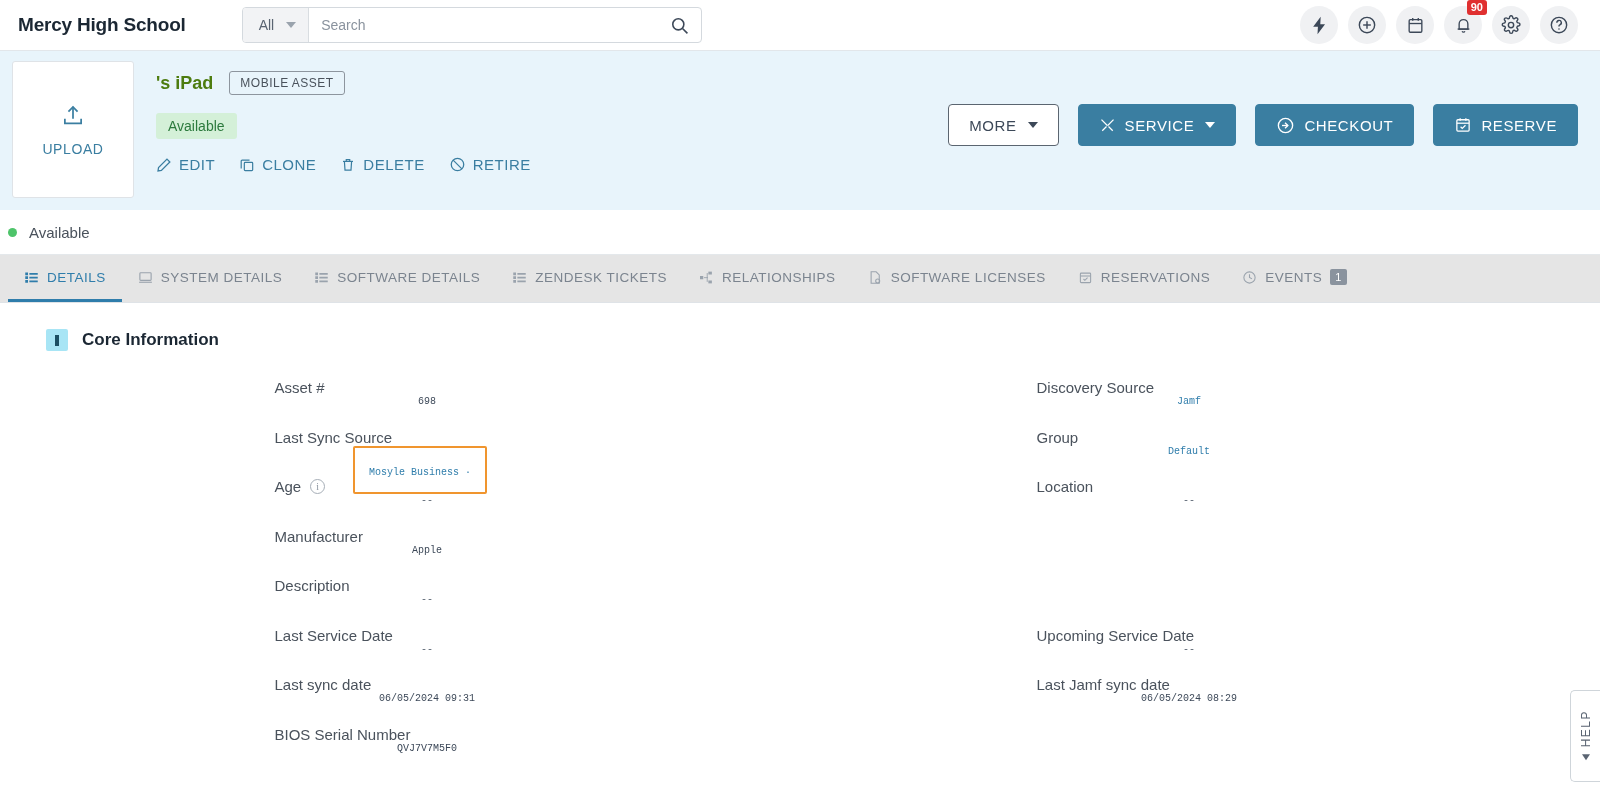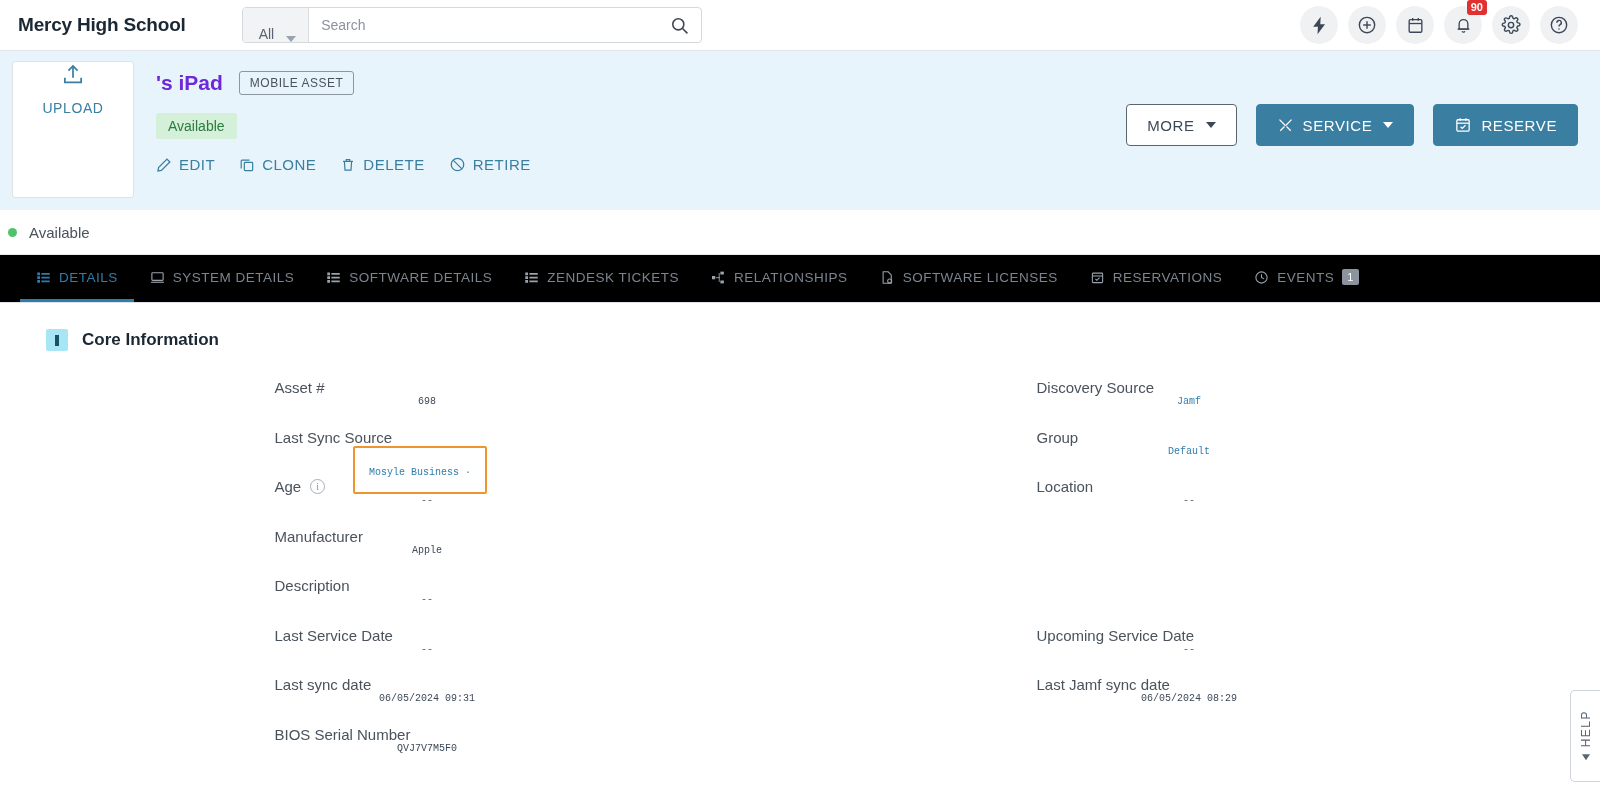--- a/index.html
+++ b/index.html
@@ -25,21 +25,21 @@
     letter-spacing: -0.2px; white-space: nowrap;
   }
   .searchwrap {
     margin-left: 56px;
     display: flex; align-items: center;
     width: 460px; height: 36px;
     border: 1px solid #d4d9de; border-radius: 4px;
     background: #fff; overflow: hidden;
   }
   .search-scope {
-    display: flex; align-items: flex-end; gap: 12px;
+    display: flex; align-items: center; gap: 12px;
     height: 100%; padding: 0 12px 0 16px;
     background: #f2f3f5; border-right: 1px solid #d9dde1;
     font-size: 14px; color: #5a6472; cursor: pointer;
   }
   .caret-dn {
     width: 0; height: 0;
     border-left: 5px solid transparent; border-right: 5px solid transparent;
     border-top: 6px solid #9aa3ad;
   }
   .search-input {
@@ -72,27 +72,27 @@
     background: #e8f4fb;
     height: 159px;
     display: flex; align-items: flex-start;
     padding: 10px 22px 0 8px;
     position: relative;
   }
   .upload-card {
     width: 122px; height: 137px;
     background: #fff; border: 1px solid #dfe3e7; border-radius: 3px;
     display: flex; flex-direction: column; align-items: center;
-    justify-content: flex-start; gap: 12px; cursor: pointer;
+    justify-content: center; gap: 12px; cursor: pointer;
     margin-left: 4px;
   }
   .upload-label { color: #3a7ea1; font-size: 14px; letter-spacing: 0.6px; }
   .asset-meta { margin-left: 22px; padding-top: 10px; }
   .asset-titlerow { display: flex; align-items: center; gap: 16px; }
-  .asset-title { font-size: 21px; font-weight: bold; color: #6d28d9; }
+  .asset-title { font-size: 18px; font-weight: bold; color: #4d7c0f; }
   .type-badge {
     border: 1px solid #8d959e; border-radius: 3px;
     padding: 4px 10px; font-size: 12px; color: #4a525c;
     letter-spacing: 0.5px; background: transparent;
   }
   .status-pill {
     display: inline-block; margin-top: 18px;
     background: #d4f0d8; color: #2c7a3d;
     font-size: 14px; padding: 5px 12px; border-radius: 3px;
   }
@@ -126,21 +126,21 @@
     height: 45px; display: flex; align-items: center; gap: 12px;
     padding-left: 8px; border-bottom: 1px solid #e4e8eb; background: #fff;
   }
   .dot-green { width: 9px; height: 9px; border-radius: 50%; background: #4ec46a; }
   .status-text { font-size: 15px; color: #4a525c; }
 
   
   .tabs {
     display: flex; 
     height: 48px; border-bottom: 1px solid #dfe3e7;
-    background: #000000; padding-left: 20px;
+    background: #e5e5e5; padding-left: 8px;
   }
   .tab {
     display: flex; align-items: center; gap: 8px;
     height: 100%; padding: 0 16px; cursor: pointer;
     font-size: 13.5px; letter-spacing: 0.5px; color: #7b848f;
     border-bottom: 3px solid transparent; white-space: nowrap;
     background: none; border-top: 0; border-left: 0; border-right: 0;
     font-family: "Liberation Sans", sans-serif;
   }
   .tab.active { color: #2f7dab; border-bottom-color: #2f7dab; font-weight: normal; }
@@ -351,20 +351,30 @@
             <path d="M3.5 3.8l8.2 8.2"></path>
               <path d="M20.5 3.8l-8.5 8.5"></path>
             <path d="M13.4 13.4l6 6"></path>
               <path d="M10.6 13.4l-6 6"></path>
           </svg>
         </span>
         <span>SERVICE</span>
         <span class="caret-wt"></span>
       </button>
 
+      <button class="btn btn-primary">
+        <span>
+          <svg width="19" height="19" viewBox="0 0 24 24" fill="none" stroke="#ffffff" stroke-width="1.7">
+            <circle cx="12" cy="12" r="9"></circle>
+              <polyline points="11.4,8.4 15,12 11.4,15.6"></polyline>
+              <line x1="7.6" y1="12" x2="15" y2="12"></line>
+          </svg>
+        </span>
+        <span>CHECKOUT</span>
+      </button>
 
       <button class="btn btn-primary">
         <span>
           <svg width="18" height="18" viewBox="0 0 24 24" fill="none" stroke="#ffffff" stroke-width="1.7">
             <rect x="3.8" y="5" width="16.4" height="15.2" rx="1.4"></rect>
               <line x1="3.8" y1="9.6" x2="20.2" y2="9.6"></line>
             <line x1="8.2" y1="3" x2="8.2" y2="6.4"></line>
               <line x1="15.8" y1="3" x2="15.8" y2="6.4"></line>
             <polyline points="8.8,14.4 11,16.5 15.3,12.3"></polyline>
           </svg>

